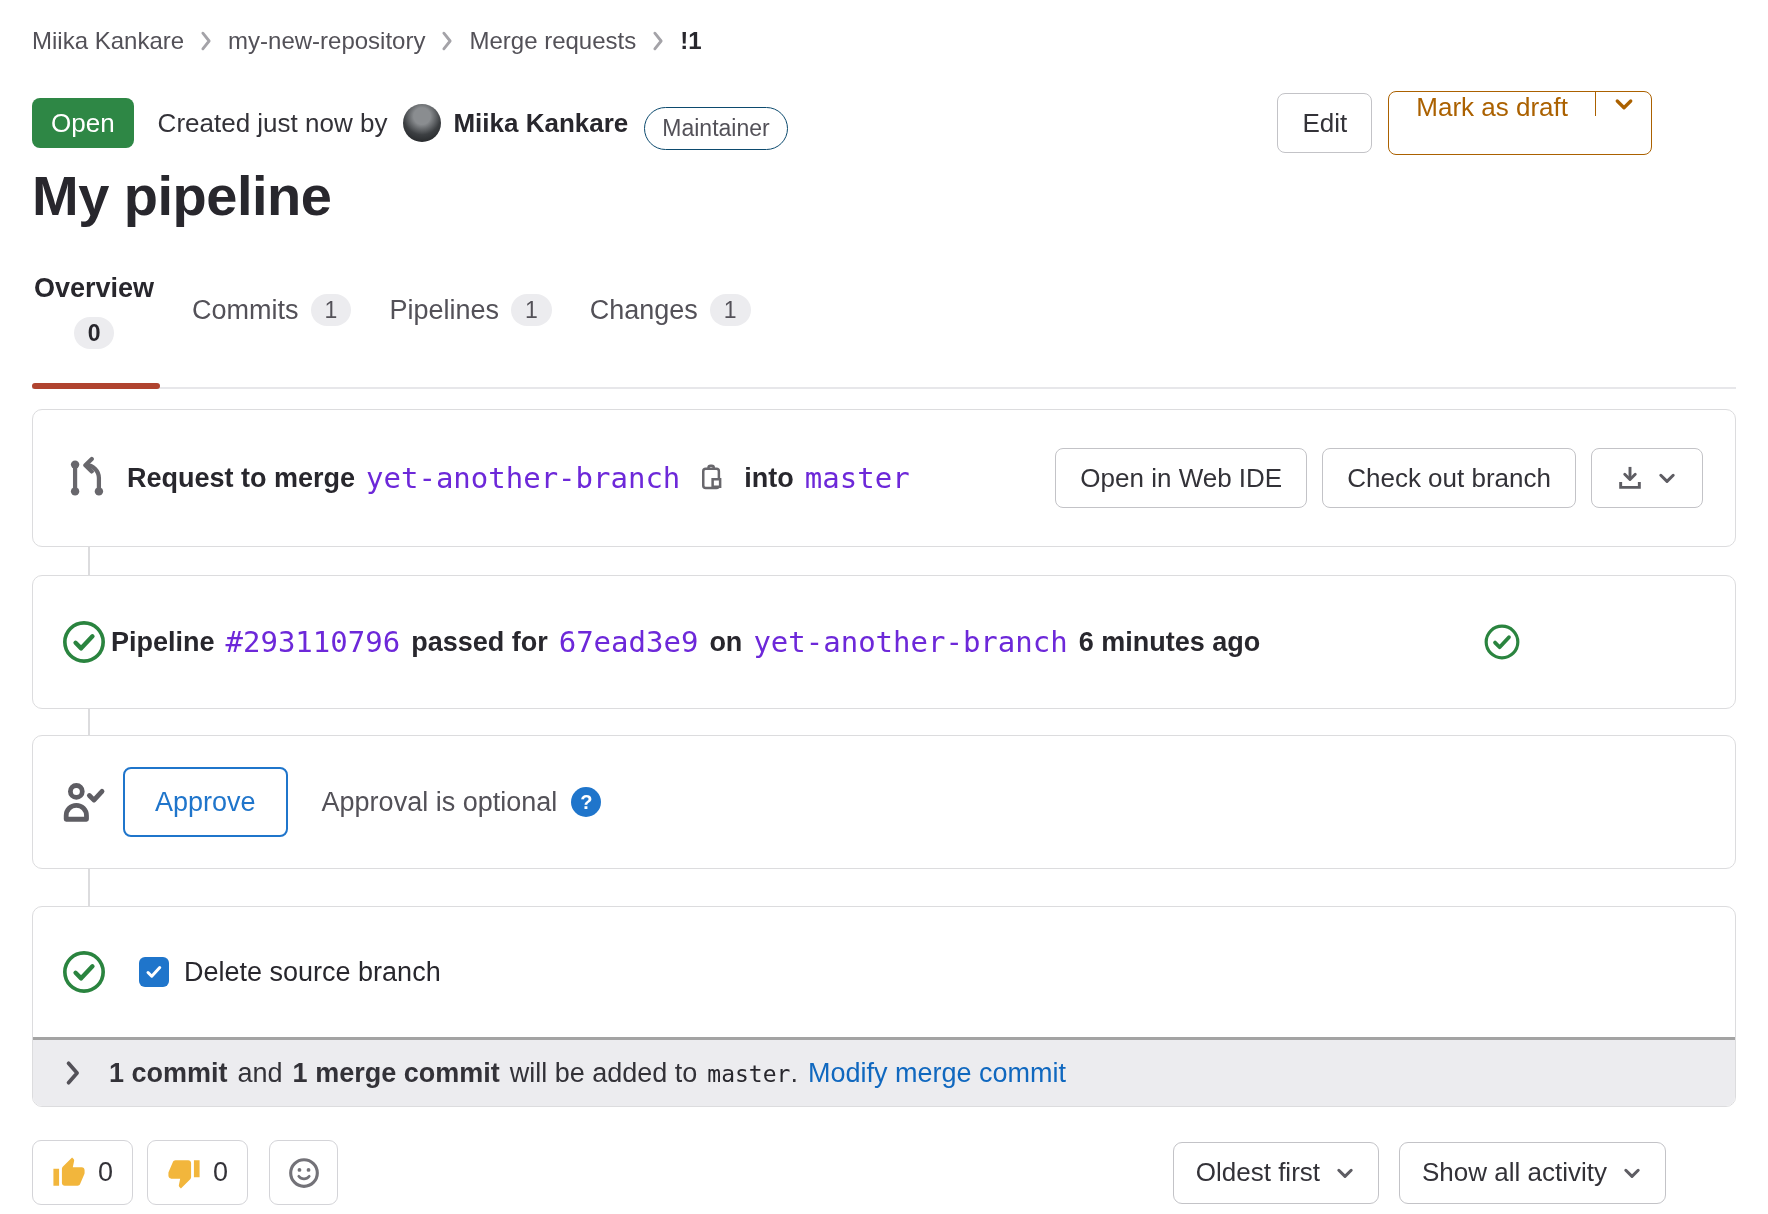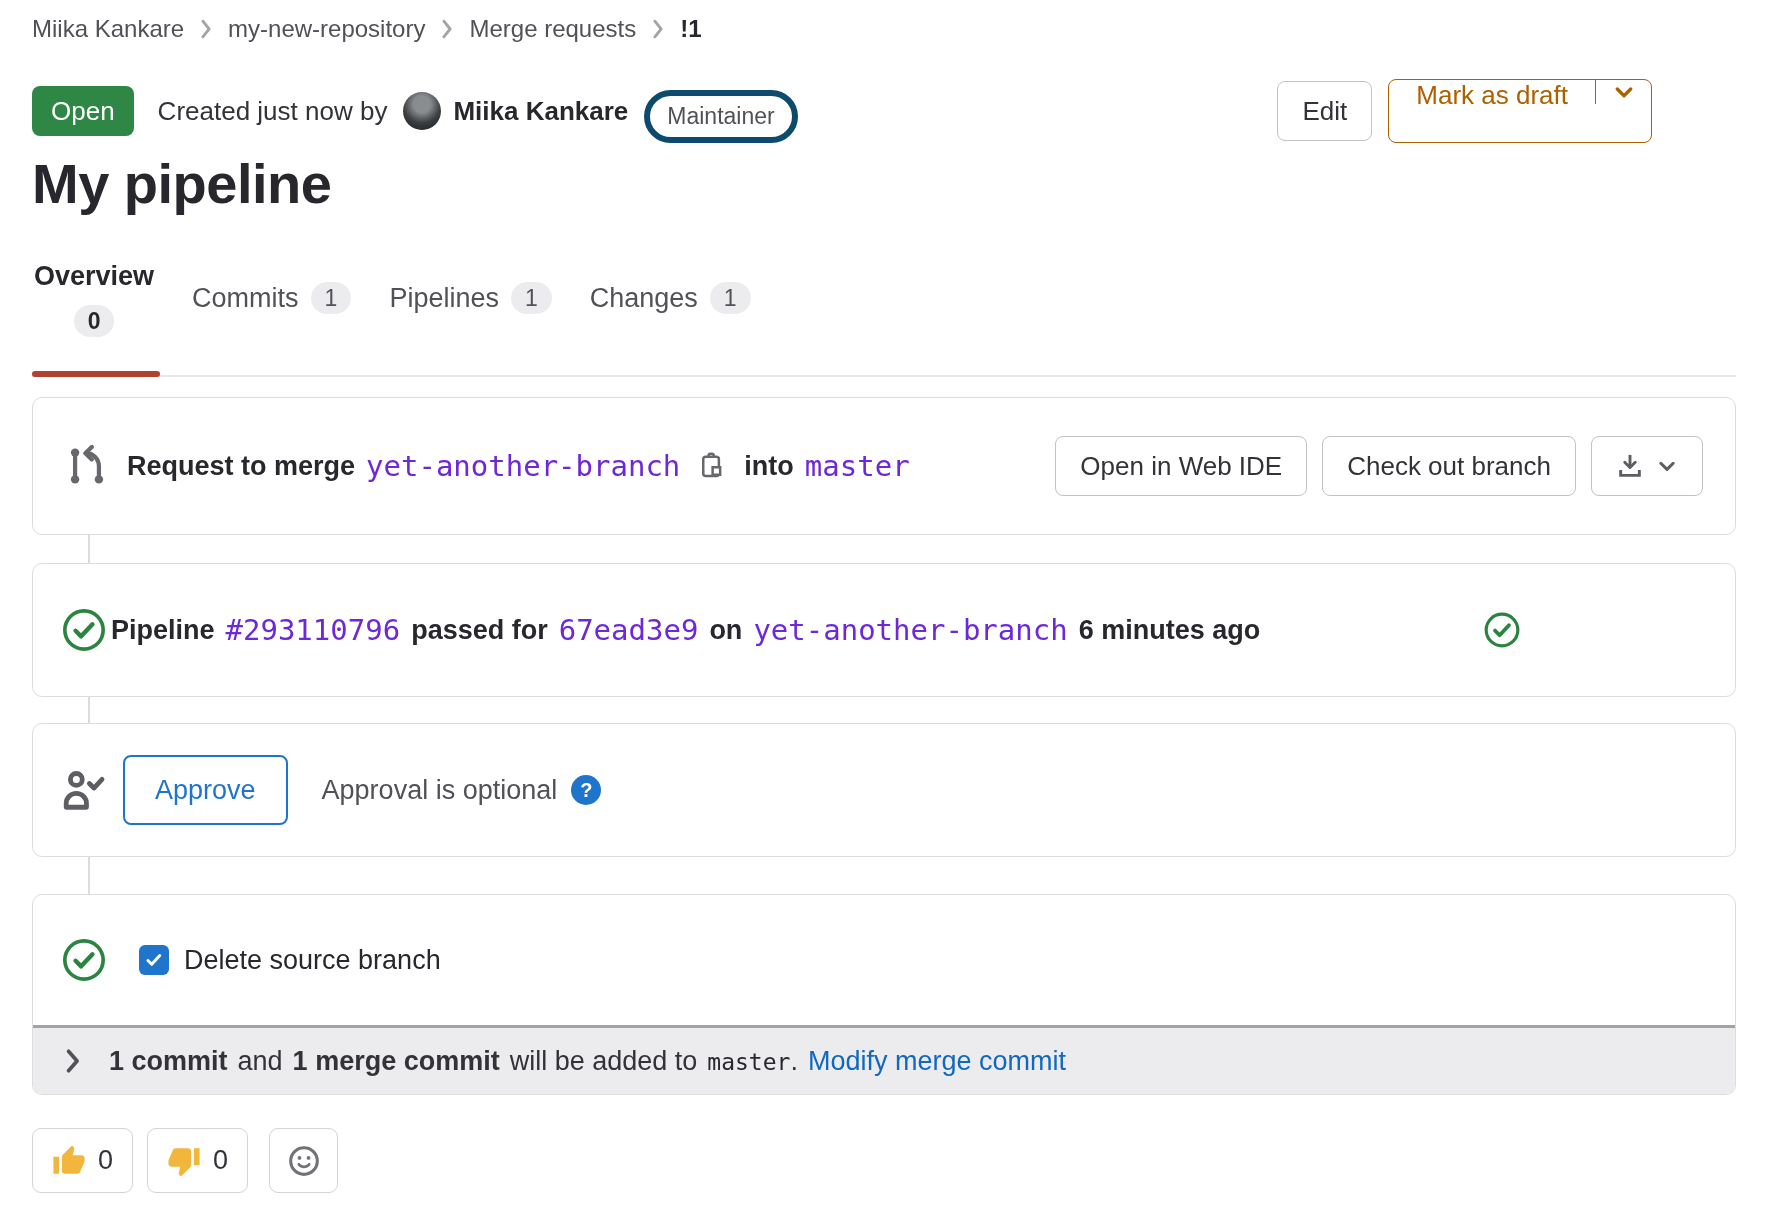--- a/index.html
+++ b/index.html
@@ -2,40 +2,40 @@
 <html><head>
 <meta charset="utf-8">
 <style>
   * { margin:0; padding:0; box-sizing:border-box; }
   html,body { background:#fff; }
   body {
     width:1768px; height:1214px; overflow:hidden;
     font-family:"Liberation Sans", sans-serif;
     color:#28272d;
   }
-  .page { position:relative; height:100%; padding:0 32px; }
+  .page { position:relative; height:100%; padding:12px 32px; }
   .ic { display:block; }
   .mono { font-family:"DejaVu Sans Mono", monospace; font-size:29px; color:#6d28d9; }
   .mono-dark { font-family:"DejaVu Sans Mono", monospace; font-size:23px; color:#28272d; }
   a.link { color:#1068bf; text-decoration:none; cursor:pointer; }
 
   
   .breadcrumb { display:flex; align-items:center; gap:15px; padding-top:16px; font-size:24px; color:#535158; line-height:25px; }
   .breadcrumb a { color:#535158; text-decoration:none; cursor:pointer; }
   .breadcrumb .current { color:#28272d; font-weight:700; }
   .crumb-sep { color:#a4a3a8; }
 
   
   .status-row { margin-top:40px; display:flex; align-items:center; height:60px; }
   .badge-open { background:#2e8745; color:#fff; font-size:26px; font-weight:500; padding:12px 19px; border-radius:8px; line-height:26px; }
   .created-text { margin-left:24px; font-size:26px; color:#333238; }
   .avatar { width:38px; height:38px; border-radius:50%; margin-left:16px; cursor:pointer;
             background:radial-gradient(circle at 50% 32%, #8a8d90 0 26%, #3c3f42 58%, #17191b 100%); }
   .author-name { margin-left:12px; font-size:26px; font-weight:700; color:#28272d; cursor:pointer; }
-  .role-badge { margin-left:16px; font-size:23px; color:#535158; border:6px solid #0c4a6e; border-radius:999px; padding:7px 17px;margin-top:11px; }
+  .role-badge { margin-left:16px; font-size:23px; color:#535158; border:1px solid #0c4a6e; border-radius:999px; padding:7px 17px;margin-top:11px; }
   .status-actions { margin-left:auto; margin-right:84px; display:flex; gap:16px; align-items:center; }
   .btn { display:inline-flex; align-items:center; justify-content:center; gap:12px; background:#fff;
          border:1px solid #c3c3c7; border-radius:8px; font-family:inherit; font-size:26px; color:#333238;
          height:60px; padding:0 24px; cursor:pointer; white-space:nowrap; }
   .split-btn { display:flex; align-items:flex-start; border:1px solid #ab6100; border-radius:8px; color:#ab6100; height:64px; overflow:hidden; cursor:pointer; }
   .split-main { display:flex; align-items:center; padding:0 27px; font-size:26px; }
   .split-caret { display:flex; align-items:center; justify-content:center; width:56px; border-left:1px solid #ab6100; }
 
   
   .page-title { margin-top:14px; font-size:56px; line-height:58px; font-weight:700; color:#28272d; letter-spacing:-0.5px; }
@@ -306,18 +306,32 @@
       <span>0</span>
     </button>
     <button class="react-btn smiley">
       <svg class="ic" width="34" height="34" viewBox="0 0 24 24">
         <circle cx="12" cy="12" r="9.4" fill="none" stroke="#737278" stroke-width="2.2"></circle>
         <circle cx="8.8" cy="9.8" r="1.35" fill="#737278"></circle>
         <circle cx="15.2" cy="9.8" r="1.35" fill="#737278"></circle>
         <path d="M8.3 14.3c1 1.3 2.3 1.9 3.7 1.9s2.7-.6 3.7-1.9" fill="none" stroke="#737278" stroke-width="1.9" stroke-linecap="round"></path>
       </svg>
     </button>
+    <div class="activity-controls">
+      <button class="dropdown-btn">
+        <span>Oldest first</span>
+        <svg class="ic" width="22" height="22" viewBox="0 0 16 16">
+            <path d="M3.5 6l4.5 4.5L12.5 6" fill="none" stroke="#5e5d63" stroke-width="2.2" stroke-linecap="round" stroke-linejoin="round"></path>
+          </svg>
+      </button>
+      <button class="dropdown-btn">
+        <span>Show all activity</span>
+        <svg class="ic" width="22" height="22" viewBox="0 0 16 16">
+            <path d="M3.5 6l4.5 4.5L12.5 6" fill="none" stroke="#5e5d63" stroke-width="2.2" stroke-linecap="round" stroke-linejoin="round"></path>
+          </svg>
+      </button>
+    </div>
   </div>
 
   <div class="bottom-divider"></div>
   <div class="comment-box-stub"></div>
 
 </div>
 
 </body></html>

